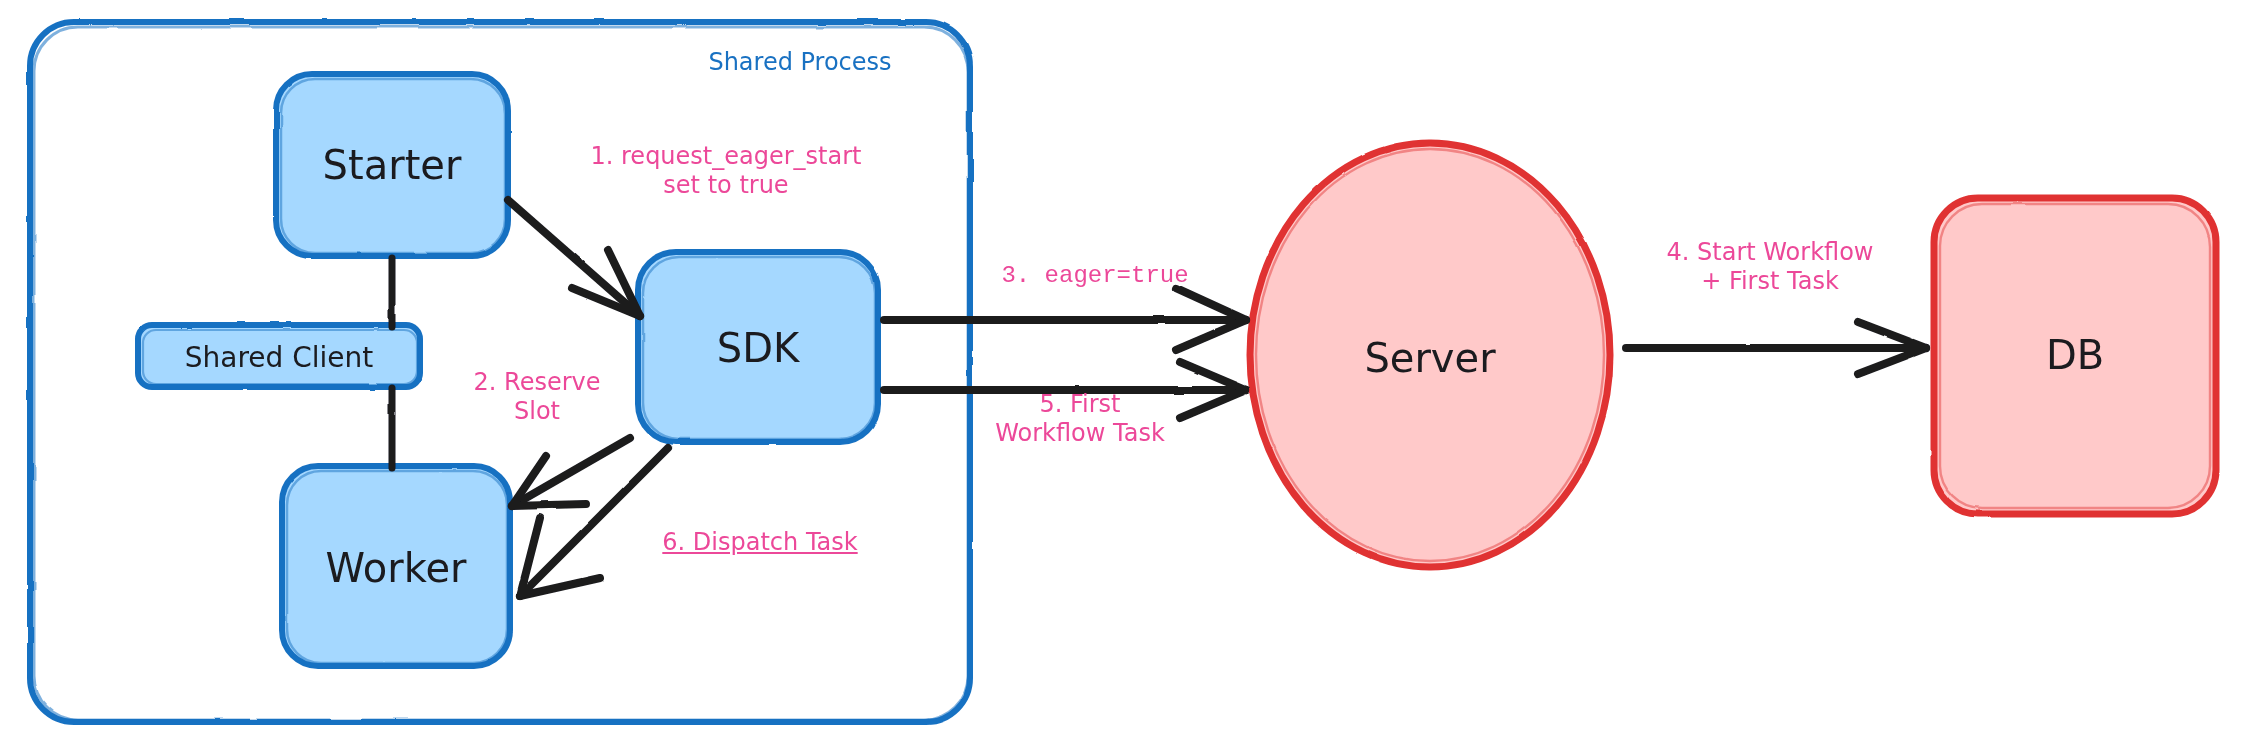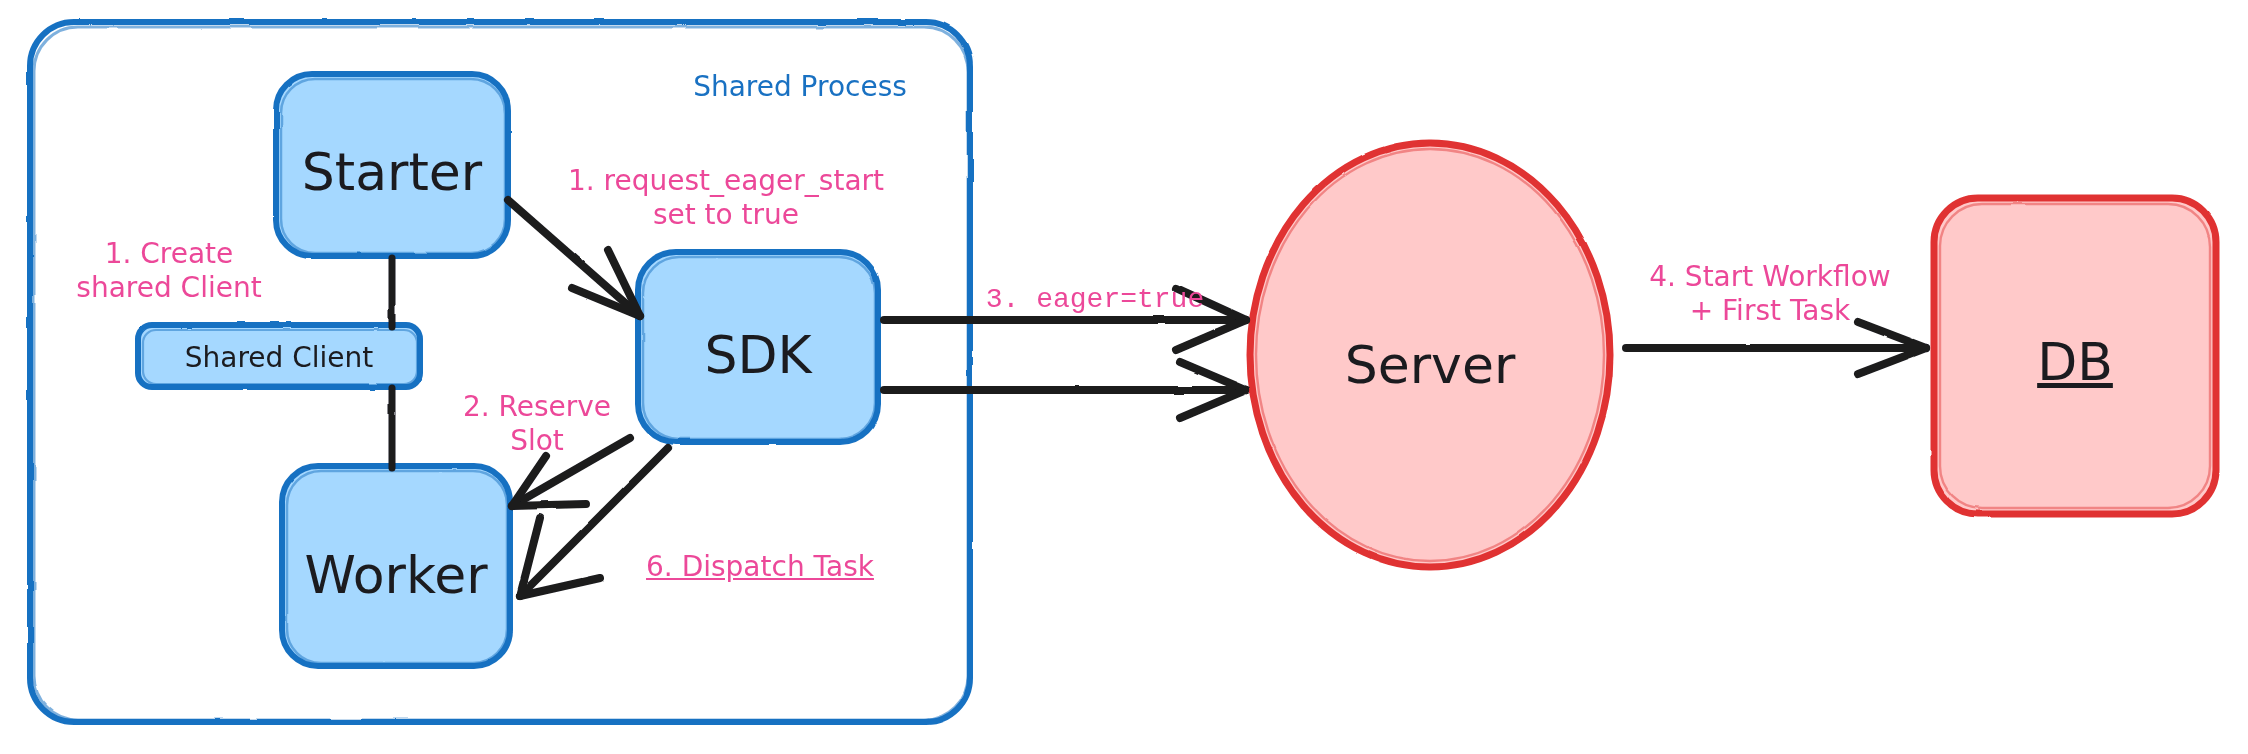--- a/index.html
+++ b/index.html
@@ -27,22 +27,22 @@
     text-align:center;
     line-height:1.22;
   }
   .group-title{
     position:absolute;
     font-family:"DejaVu Sans", sans-serif;
     color:#1971c2;
     white-space:pre;
     text-align:center;
   }
-  .t-xl{font-size:52px;}
-  .t-md{font-size:28px;margin-top:22px;}
+  .t-xl{font-size:40px;}
+  .t-md{font-size:24px;}
   .t-sm{font-size:28px;}
 </style>
 </head>
 <body>
 
 <div id="stage">
 
   <svg viewBox="0 0 2248 754" xmlns="http://www.w3.org/2000/svg">
     <defs>
       <filter id="rough" x="-10%" y="-10%" width="120%" height="120%">
@@ -143,32 +143,32 @@
   <div class="node-label t-xl" style="left:276px;top:142px;width:232px;">Starter</div>
 
   <div class="node-label t-sm" style="left:138px;top:341px;width:282px;">Shared Client</div>
 
   <div class="node-label t-xl" style="left:282px;top:545px;width:228px;">Worker</div>
 
   <div class="node-label t-xl" style="left:638px;top:325px;width:240px;text-align:center;">SDK</div>
 
   <div class="node-label t-xl" style="left:1300px;top:335px;width:260px;">Server</div>
 
-  <div class="node-label t-xl" style="left:1934px;top:332px;width:282px;text-decoration:underline;">DB</div>
+  <div class="node-label t-xl" style="left:1934px;top:332px;width:282px;">DB</div>
 
-  <div class="edge-label t-md" style="left:24px;top:215px;width:290px;">1. Create
-shared Client</div>
 
   <div class="edge-label t-md" style="left:516px;top:142px;width:420px;">1. request_eager_start
 set to true</div>
 
   <div class="edge-label t-md" style="left:423px;top:368px;width:228px;">2. Reserve
 Slot</div>
 
   <div class="edge-label t-md" style="left:960px;top:261px;width:270px;font-family:Liberation Mono, monospace;">3. eager=true</div>
 
   <div class="edge-label t-md" style="left:1620px;top:238px;width:300px;">4. Start Workflow
 + First Task</div>
 
+  <div class="edge-label t-md" style="left:940px;top:390px;width:280px;">5. First
+Workflow Task</div>
 
   <div class="edge-label t-md" style="left:600px;top:528px;width:320px;text-decoration:underline;">6. Dispatch Task</div>
 
 </div>
 
 </body></html>

